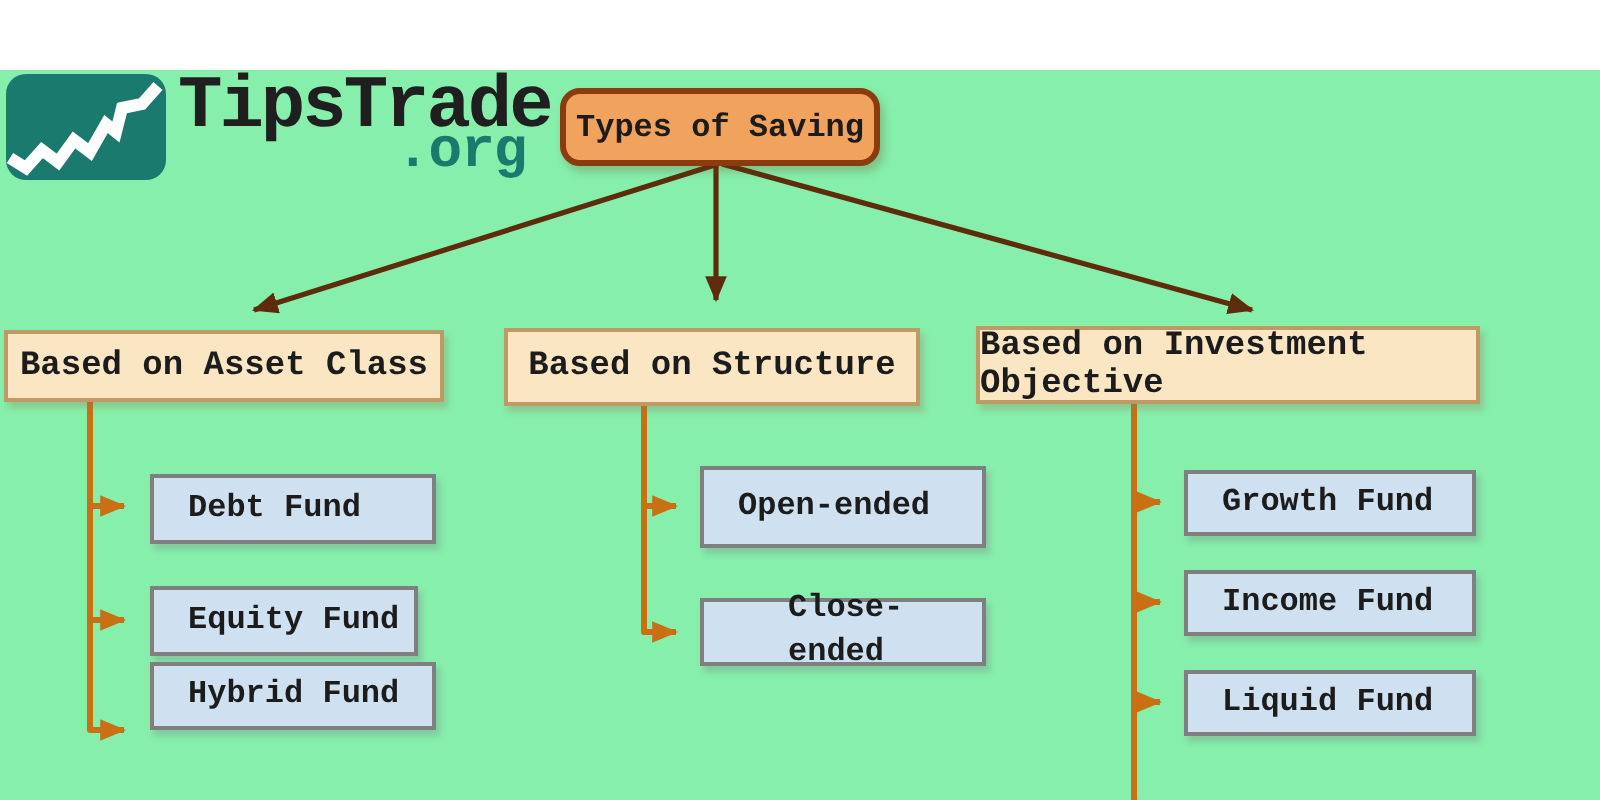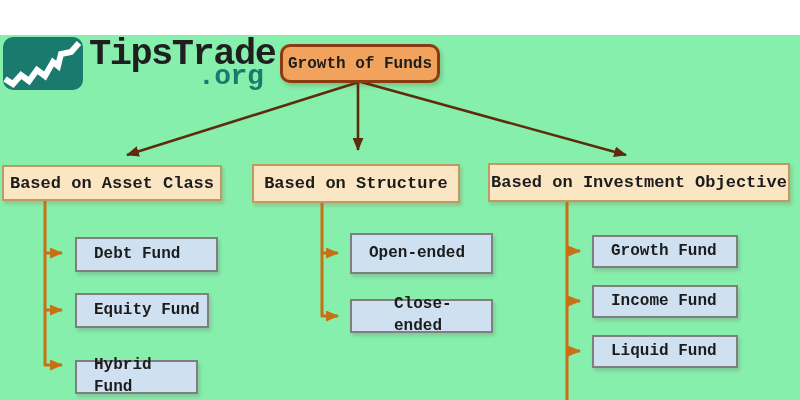--- a/index.html
+++ b/index.html
@@ -76,40 +76,40 @@
       <path d="M322,218 L338,218" marker-end="url(#ah-orange)"></path>
 
       <path d="M567,167 L567,370 L580,370" marker-end="url(#ah-orange)"></path>
       <path d="M567,216 L580,216" marker-end="url(#ah-orange)"></path>
       <path d="M567,266 L580,266" marker-end="url(#ah-orange)"></path>
       <path d="M567,316 L580,316" marker-end="url(#ah-orange)"></path>
     </g>
   </svg>
 
   <div class="node root-node" style="left:280px;top:9px;width:160px;height:39px;">
-    <span>Growth of Funds</span>
+    <span>Types of Saving</span>
   </div>
 
   <div class="node category-node" style="left:252px;top:129px;width:208px;height:39px;">
     <span>Based on Structure</span>
   </div>
   <div class="node category-node" style="left:2px;top:130px;width:220px;height:36px;">
     <span>Based on Asset Class</span>
   </div>
-  <div class="node category-node" style="left:488px;top:128px;width:302px;height:39px;">
+  <div class="node category-node" style="left:488px;top:128px;width:252px;height:39px;">
     <span>Based on Investment Objective</span>
   </div>
 
   <div class="node leaf-node" style="left:75px;top:202px;width:143px;height:35px;">
     <span>Debt Fund</span>
   </div>
   <div class="node leaf-node" style="left:75px;top:258px;width:134px;height:35px;">
     <span>Equity Fund</span>
   </div>
-  <div class="node leaf-node" style="left:75px;top:325px;width:123px;height:34px;">
+  <div class="node leaf-node" style="left:75px;top:296px;width:143px;height:34px;">
     <span>Hybrid Fund</span>
   </div>
 
   <div class="node leaf-node" style="left:350px;top:198px;width:143px;height:41px;">
     <span>Open-ended</span>
   </div>
   <div class="node leaf-node" style="left:350px;top:264px;width:143px;height:34px;padding-left:42px;">
     <span>Close-ended</span>
   </div>
 

